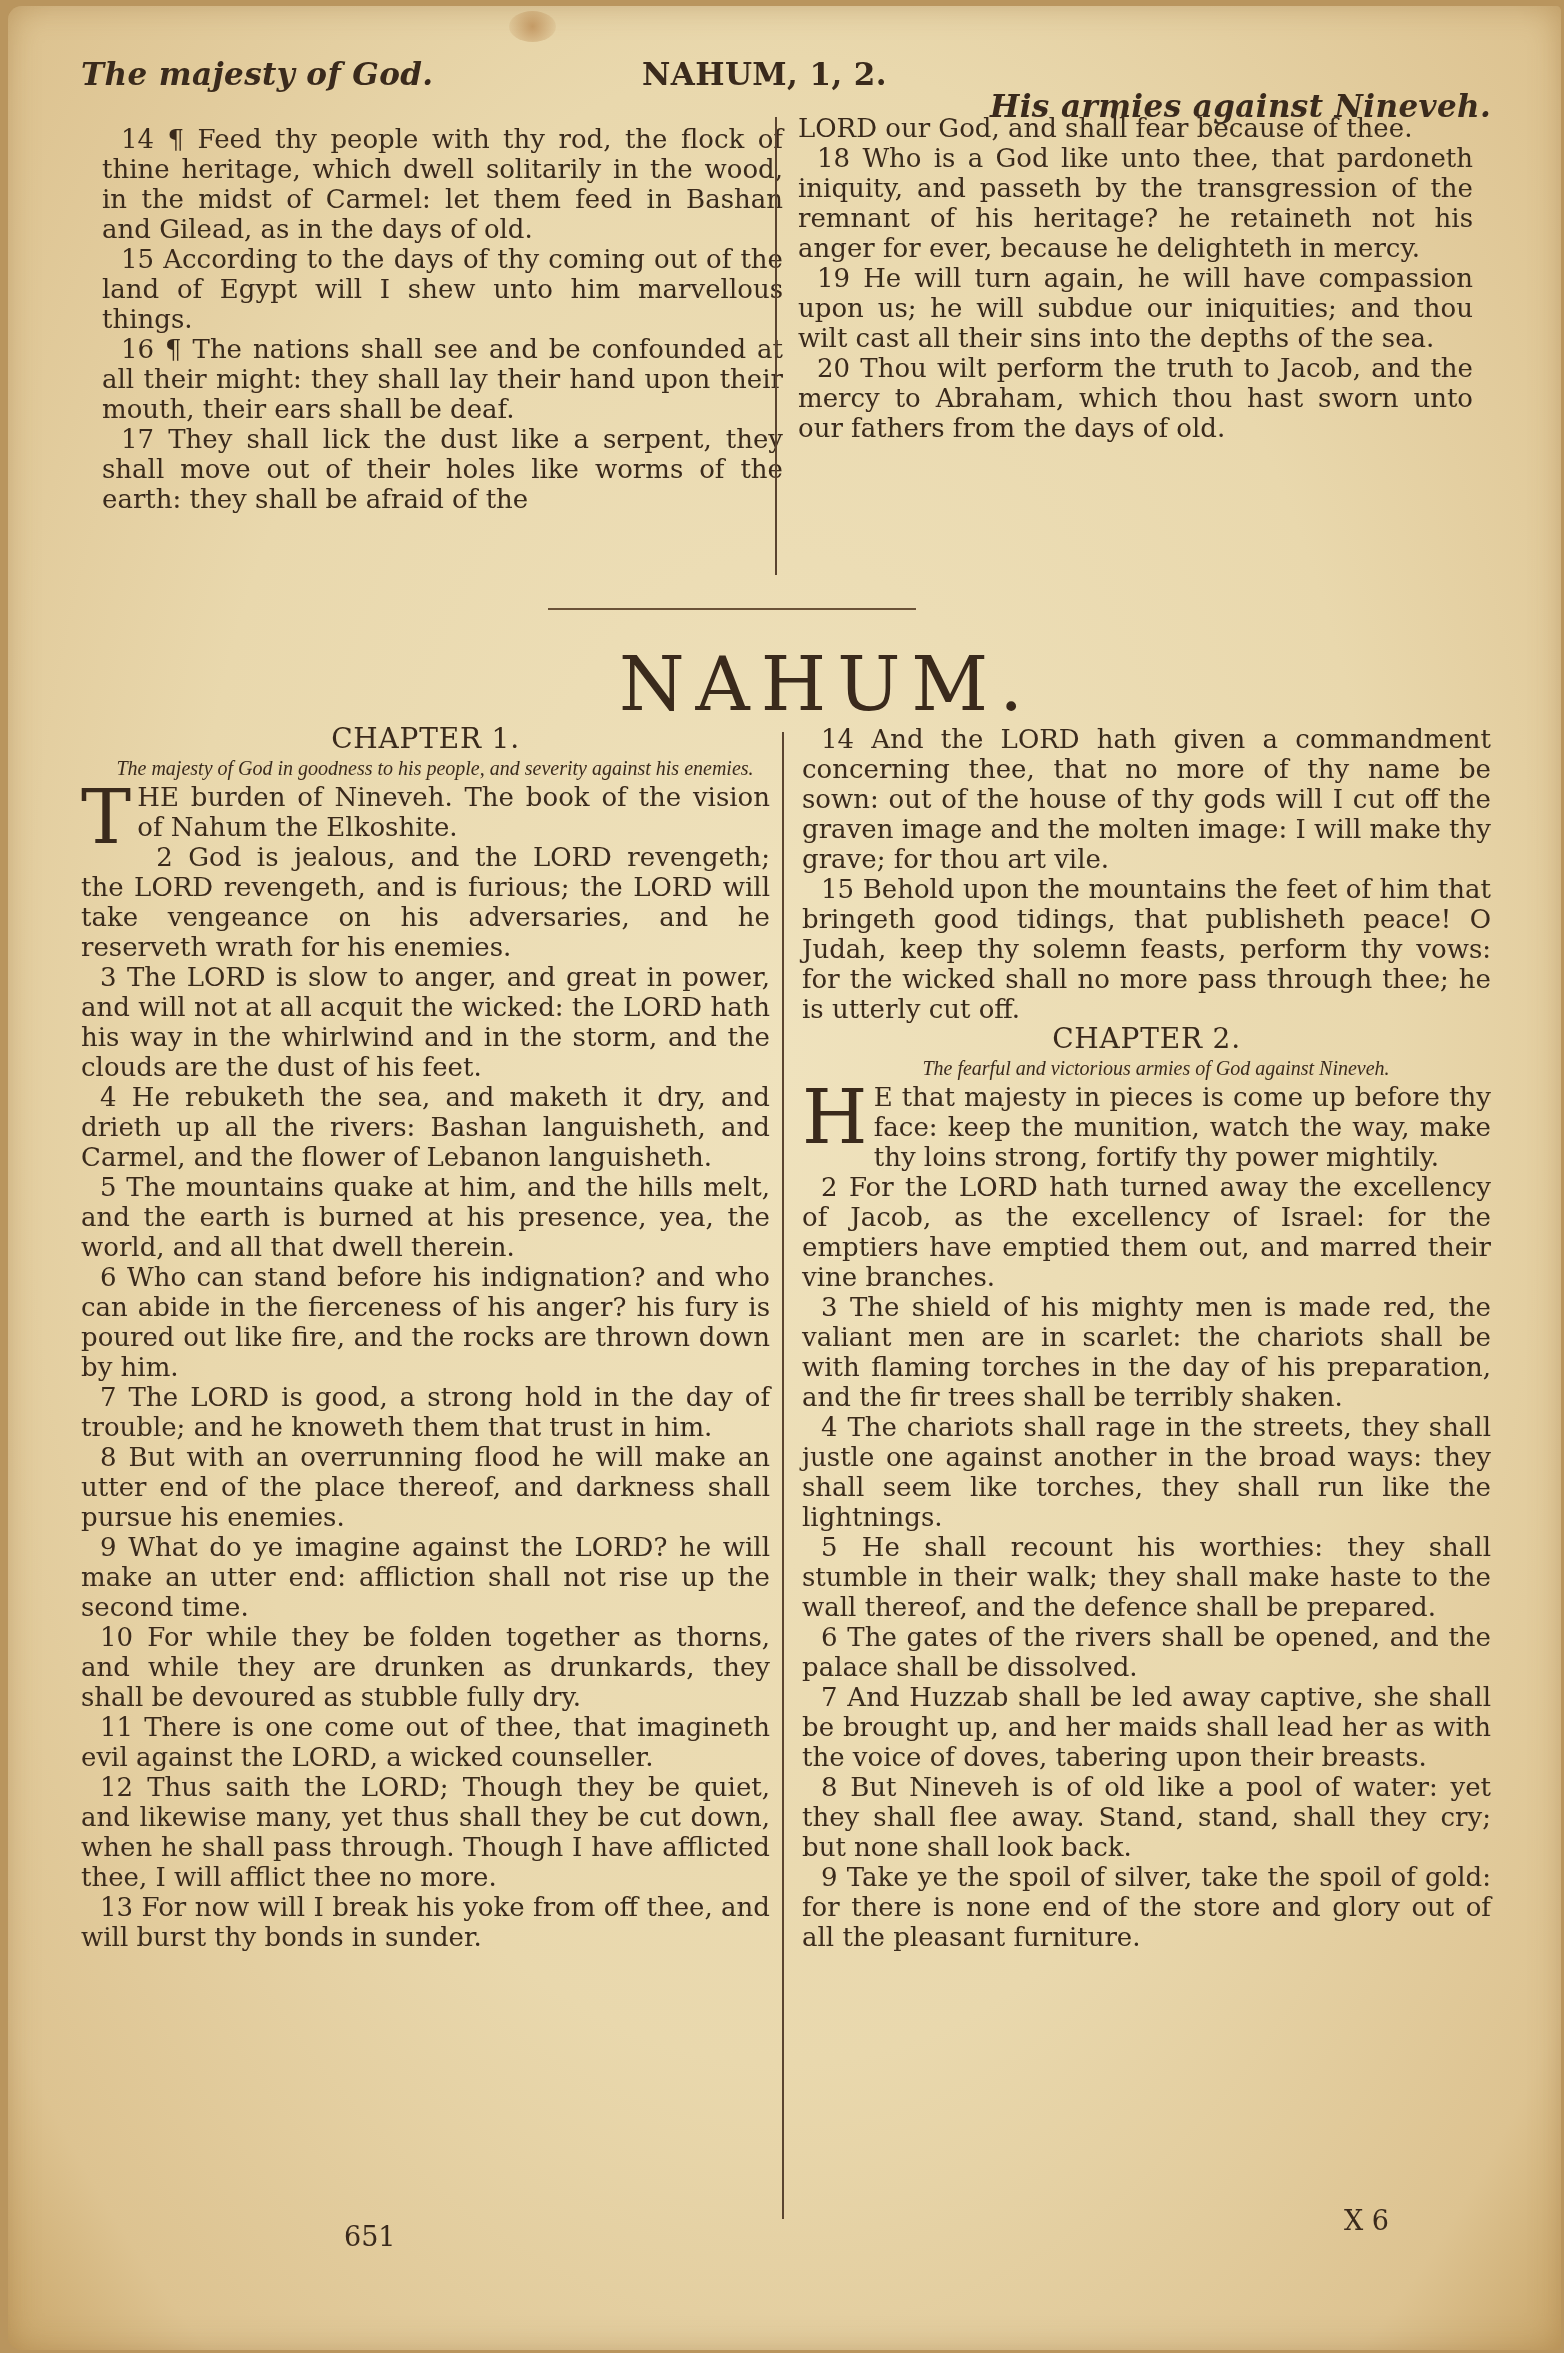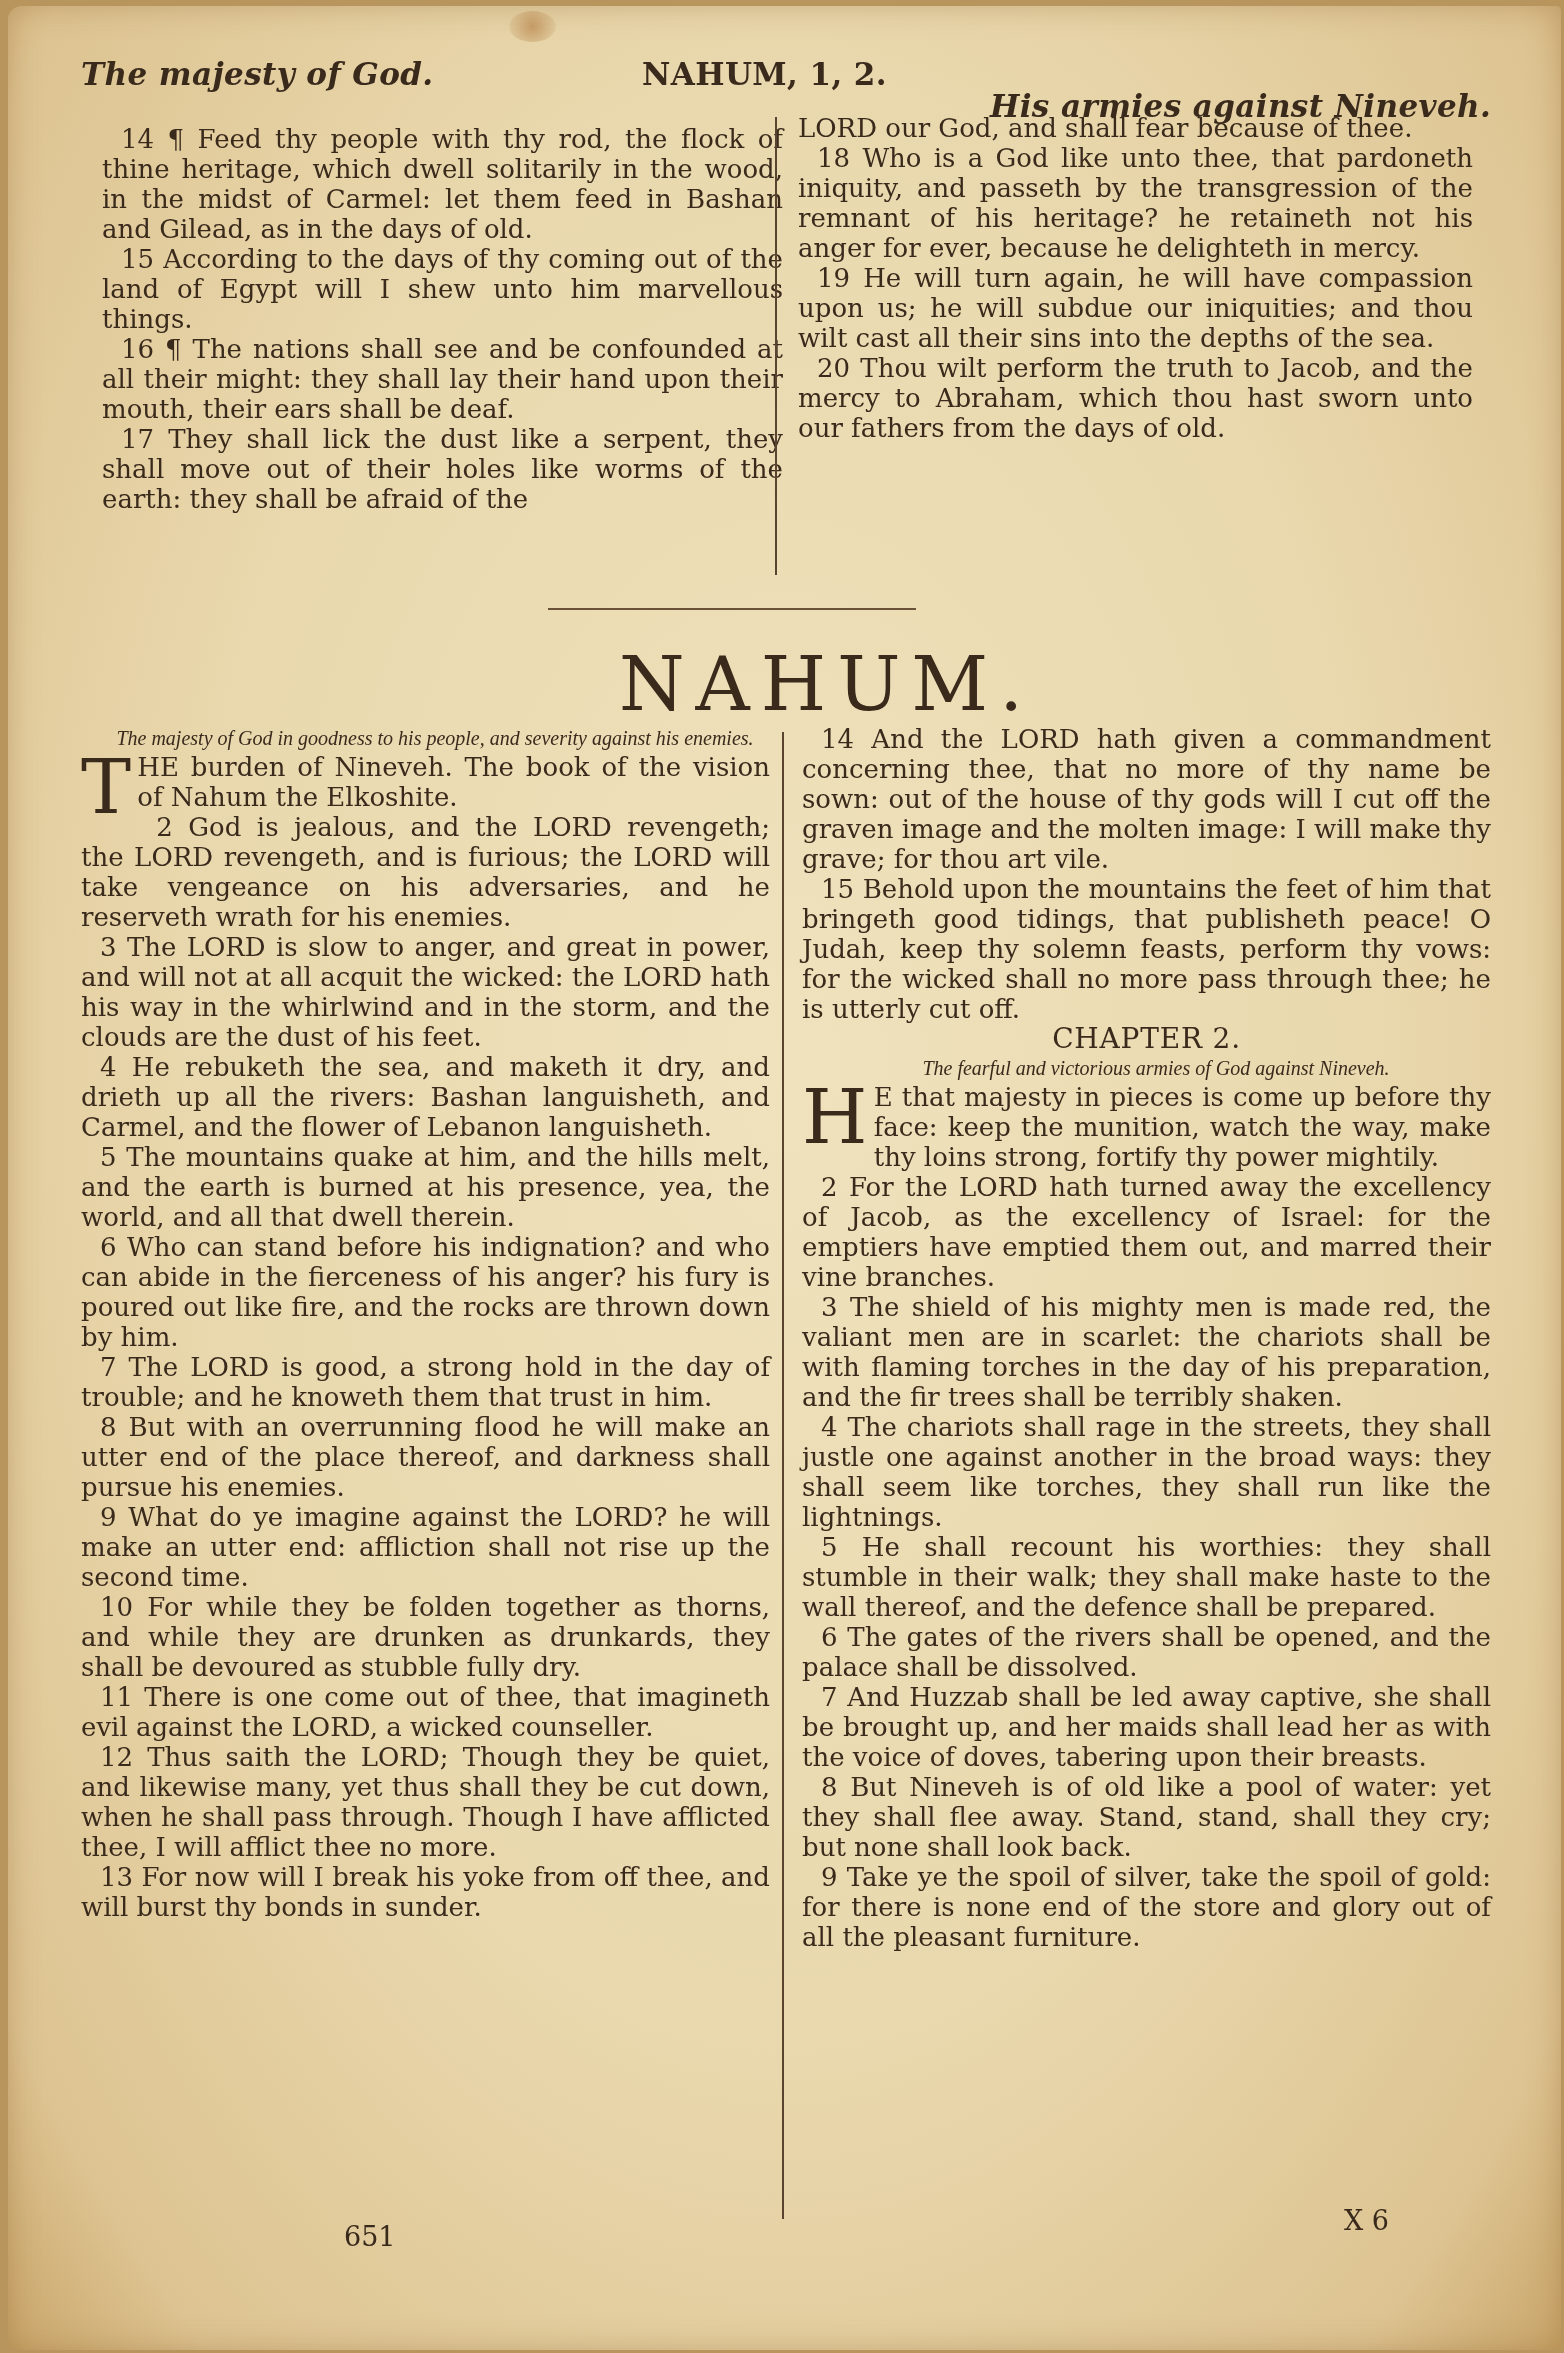--- a/index.html
+++ b/index.html
@@ -64,20 +64,21 @@
   <p class="cont"><span>LORD our God, and shall fear because of thee.</span></p>
   <p><span>18</span> <span>Who is a God like unto thee, that pardoneth iniquity, and passeth by the transgression of the remnant of his heritage? he retaineth not his anger for ever, because he delighteth in mercy.</span></p>
   <p><span>19</span> <span>He will turn again, he will have compassion upon us; he will subdue our iniquities; and thou wilt cast all their sins into the depths of the sea.</span></p>
   <p><span>20</span> <span>Thou wilt perform the truth to Jacob, and the mercy to Abraham, which thou hast sworn unto our fathers from the days of old.</span></p>
 </div>
 
 <div class="hr"></div>
 <div class="title">NAHUM.</div>
 
 <div class="col col-bl">
+  <p class="chap">CHAPTER 1.</p>
   <p class="summary">The majesty of God in goodness to his people, and severity against his enemies.</p>
   <p class="first"><span class="dropcap">T</span><span>HE burden of Nineveh. The book of the vision of Nahum the Elkoshite.</span></p>
   <p><span>2</span> <span>God is jealous, and the LORD revengeth; the LORD revengeth, and is furious; the LORD will take vengeance on his adversaries, and he reserveth wrath for his enemies.</span></p>
   <p><span>3</span> <span>The LORD is slow to anger, and great in power, and will not at all acquit the wicked: the LORD hath his way in the whirlwind and in the storm, and the clouds are the dust of his feet.</span></p>
   <p><span>4</span> <span>He rebuketh the sea, and maketh it dry, and drieth up all the rivers: Bashan languisheth, and Carmel, and the flower of Lebanon languisheth.</span></p>
   <p><span>5</span> <span>The mountains quake at him, and the hills melt, and the earth is burned at his presence, yea, the world, and all that dwell therein.</span></p>
   <p><span>6</span> <span>Who can stand before his indignation? and who can abide in the fierceness of his anger? his fury is poured out like fire, and the rocks are thrown down by him.</span></p>
   <p><span>7</span> <span>The LORD is good, a strong hold in the day of trouble; and he knoweth them that trust in him.</span></p>
   <p><span>8</span> <span>But with an overrunning flood he will make an utter end of the place thereof, and darkness shall pursue his enemies.</span></p>
   <p><span>9</span> <span>What do ye imagine against the LORD? he will make an utter end: affliction shall not rise up the second time.</span></p>

